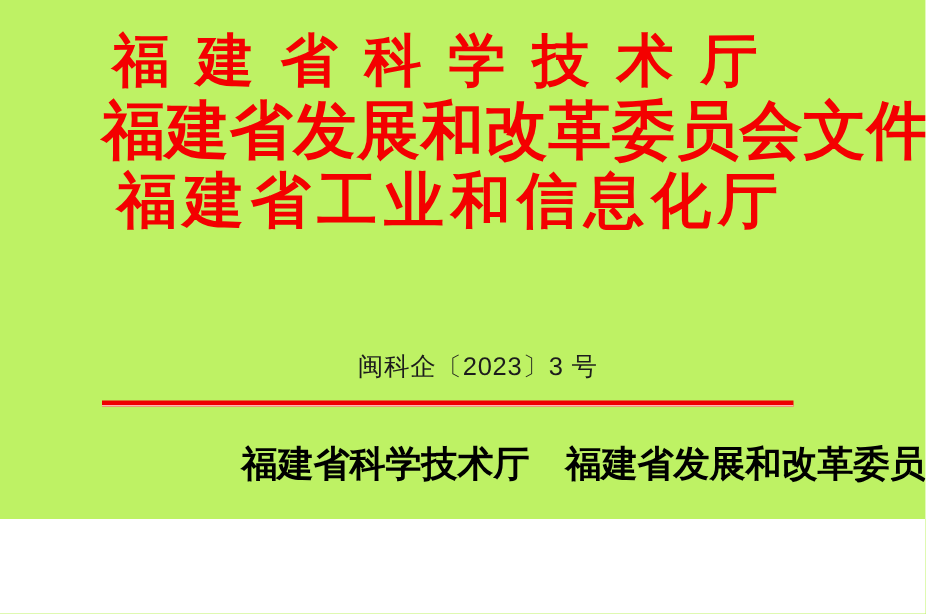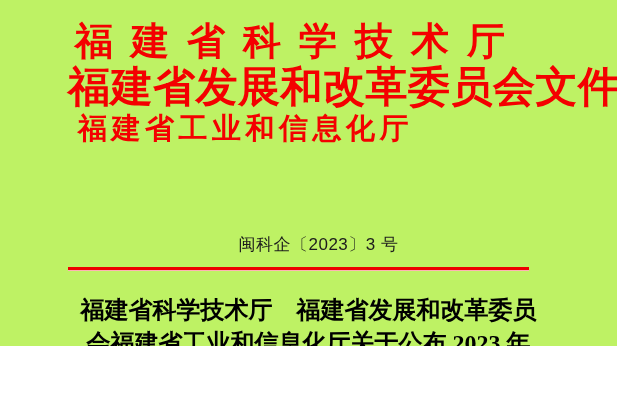--- a/index.html
+++ b/index.html
@@ -31,21 +31,21 @@
   .agency-line-2 {
     left: 68px;
     top: 66px;
     font-size: 42px;
     letter-spacing: 0.5px;
     font-weight: 600;
   }
   .agency-line-3 {
     left: 78px;
     top: 114px;
-    font-size: 29px;
+    font-size: 40px;
     letter-spacing: 4.5px;
     font-family: "Liberation Serif", serif;
     font-weight: 700;
   }
   .ref-number {
     position: absolute;
     top: 233px;
     left: 0;
     right: 0;
     text-align: center;
@@ -63,21 +63,21 @@
     height: 3px;
     background: #ee0000;
     border-bottom: 1px solid #ffb3b3;
   }
   .doc-title {
     position: absolute;
     top: 294px;
     left: 0;
     right: 0;
     margin: 0;
-    text-align: center;
+    text-align: right;
     font-family: "Liberation Serif", serif;
     font-weight: 700;
     font-size: 24px;
     line-height: 33px;
     color: #000000;
   }
   .title-line {
     display: block;
     white-space: pre;
   }
@@ -92,16 +92,15 @@
     <div class="agency-line agency-line-2">福建省发展和改革委员会文件</div>
     <div class="agency-line agency-line-3">福建省工业和信息化厅</div>
   </header>
 
   <div class="ref-number">闽科企〔2023〕3 号</div>
 
   <div class="red-rule"></div>
 
   <h1 class="doc-title">
     <span class="title-line">福建省科学技术厅　福建省发展和改革委员</span>
-    <span class="title-line">会福建省工业和信息化厅关于公布 2023 年</span>
   </h1>
 
 </div>
 
 </body></html>

